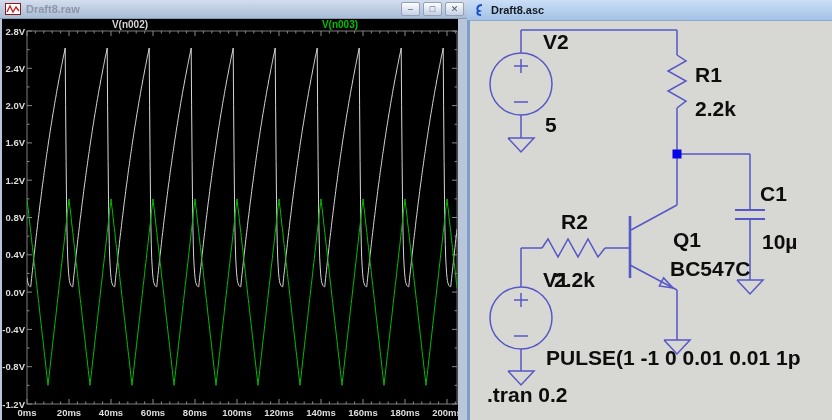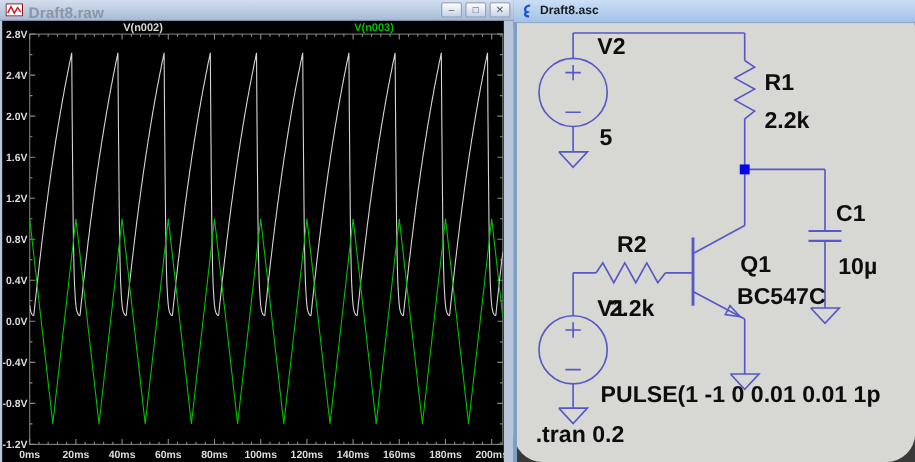--- a/index.html
+++ b/index.html
@@ -2,29 +2,29 @@
 <html><head>
 <meta charset="utf-8">
 <style>
   html,body{margin:0;padding:0;}
   body{width:832px;height:420px;position:relative;overflow:hidden;
        font-family:"Liberation Sans",sans-serif;background:#3a3a3a;}
   
   #win-left{position:absolute;left:0;top:0;width:467px;height:420px;background:#b9c6da;}
   #win-left .titlebar{position:relative;height:18px;
      background:linear-gradient(#d3deee,#a8bcd6);border-bottom:1px solid #8a9ab5;}
-  #win-left .title{position:absolute;left:26px;top:3px;font-size:14px;font-weight:700;color:#8d95a5;}
+  #win-left .title{position:absolute;left:26px;top:3px;font-size:11px;font-weight:700;color:#8d95a5;}
   .win-icon{position:absolute;left:5px;top:3px;width:16px;height:12px;}
   .ctl-btns{position:absolute;right:3px;top:2px;display:flex;gap:3px;}
   .ctl-btn{width:19px;height:14px;font-size:9px;line-height:13px;text-align:center;color:#4a5568;
      background:linear-gradient(#fdfdfe,#c7d2e6);border:1px solid #93a0b8;border-radius:2px;
      box-sizing:border-box;cursor:pointer;}
   #plot-client{position:absolute;left:2px;top:19px;width:456px;height:401px;background:#000;}
   
-  #win-right{position:absolute;left:467px;top:0;width:365px;height:420px;background:#d7d7d3;border-radius:26px;}
+  #win-right{position:absolute;left:467px;top:0;width:365px;height:420px;background:#d7d7d3;}
   #win-right .titlebar{position:relative;height:20px;
      background:linear-gradient(#cadef6,#a4c2e6);border-bottom:1px solid #8fa9c9;}
   #win-right .title{position:absolute;left:24px;top:4px;font-size:11px;font-weight:700;color:#141a22;}
   #schem-svg{position:absolute;left:0;top:20px;}
   .wire{stroke:#5757c8;stroke-width:1.5;fill:none;}
   .wire-thick{stroke:#5757c8;stroke-width:2.6;fill:none;}
   .plate{stroke:#5757c8;stroke-width:2;fill:none;}
   .slabel{font-family:"Liberation Sans",sans-serif;font-size:21px;font-weight:700;fill:#0d0d0d;}
 </style>
 </head>

